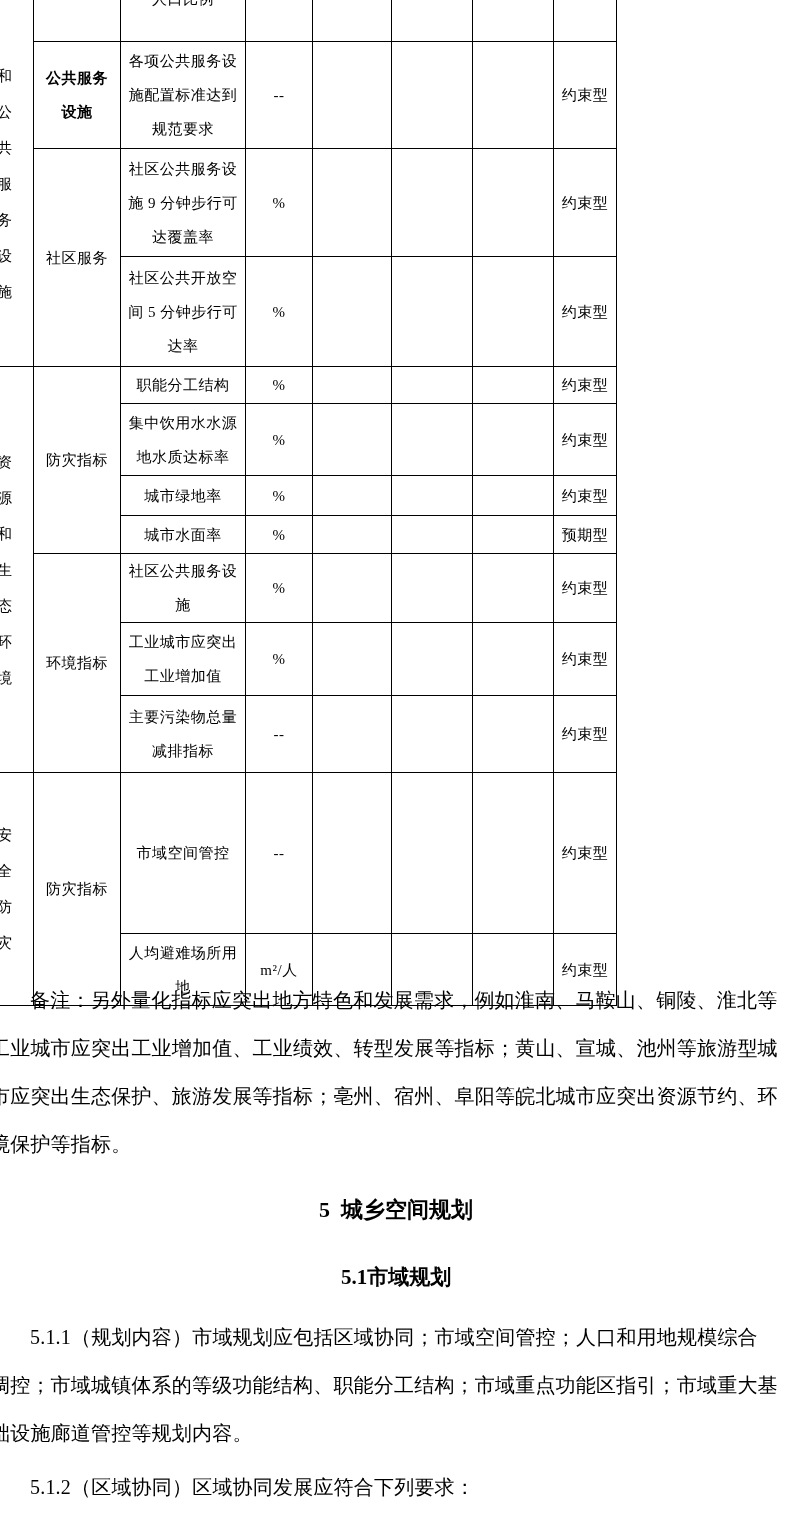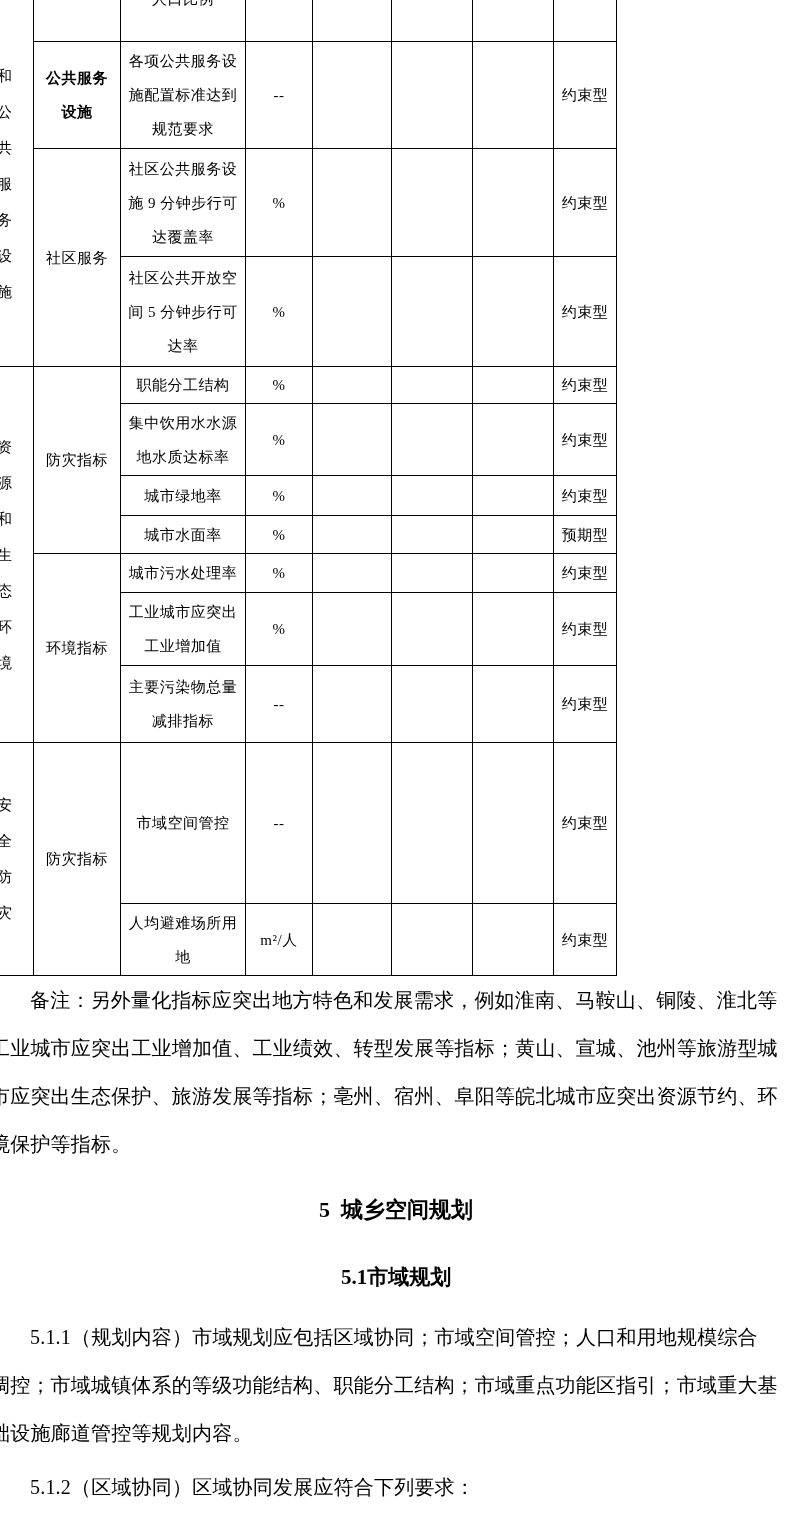--- a/index.html
+++ b/index.html
@@ -167,21 +167,21 @@
       <tr style="height:38px">
         <td>城市水面率</td>
         <td class="unit">%</td>
         <td></td>
         <td></td>
         <td></td>
         <td class="type">预期型</td>
       </tr>
       <tr style="height:39px">
         <td rowspan="3">环境指标</td>
-        <td>城市污水处理率</td>
+        <td>社区公共服务设施</td>
         <td class="unit">%</td>
         <td></td>
         <td></td>
         <td></td>
         <td class="type">约束型</td>
       </tr>
       <tr style="height:73px">
         <td>工业城市应突出工业增加值</td>
         <td class="unit">%</td>
         <td></td>

